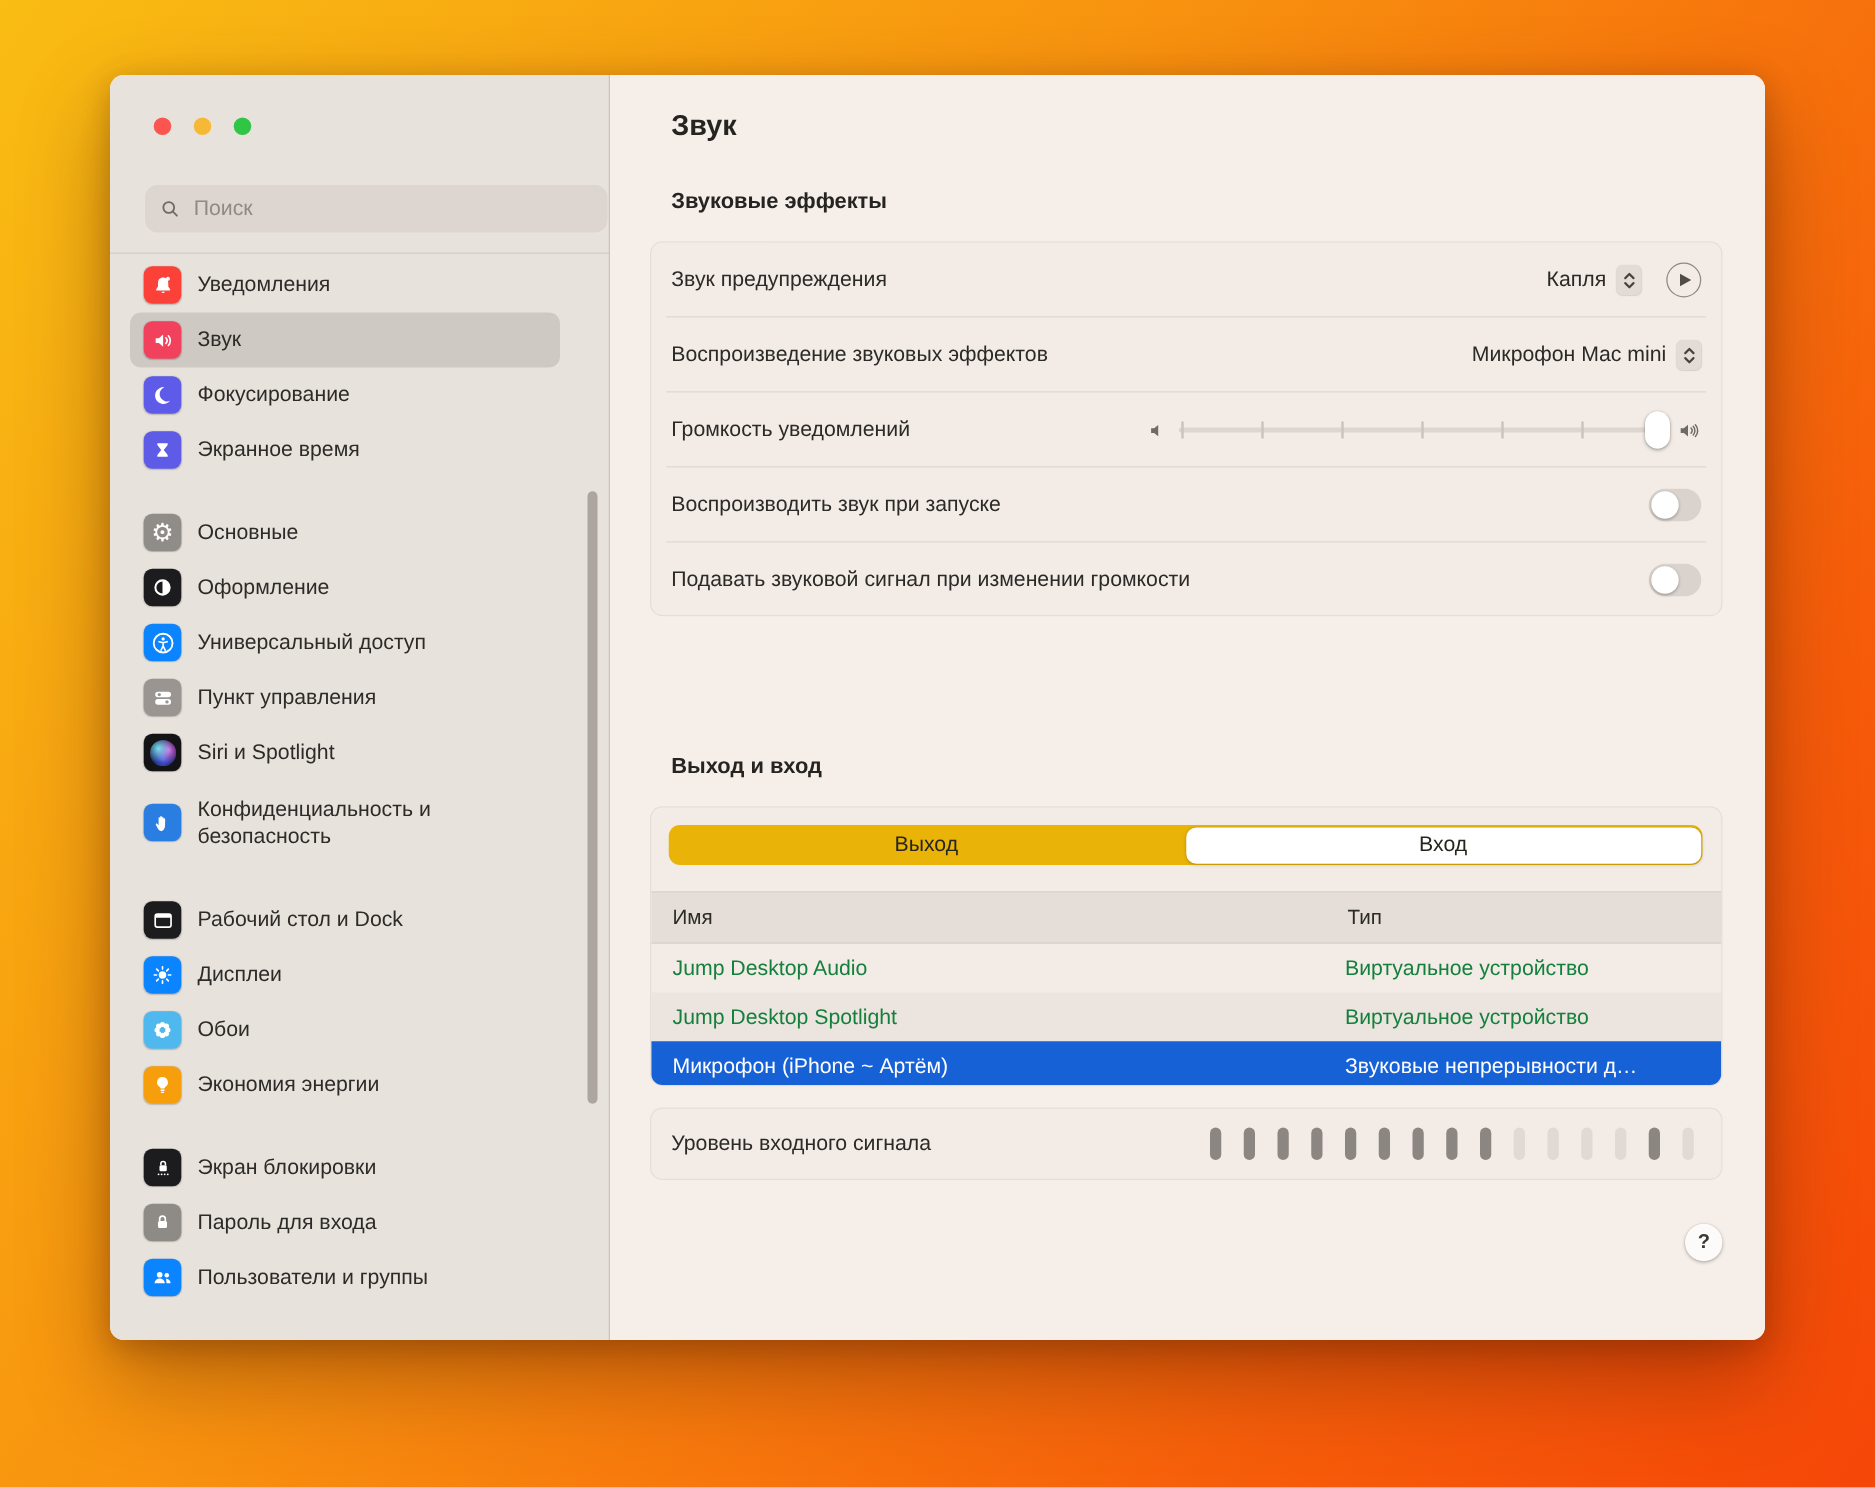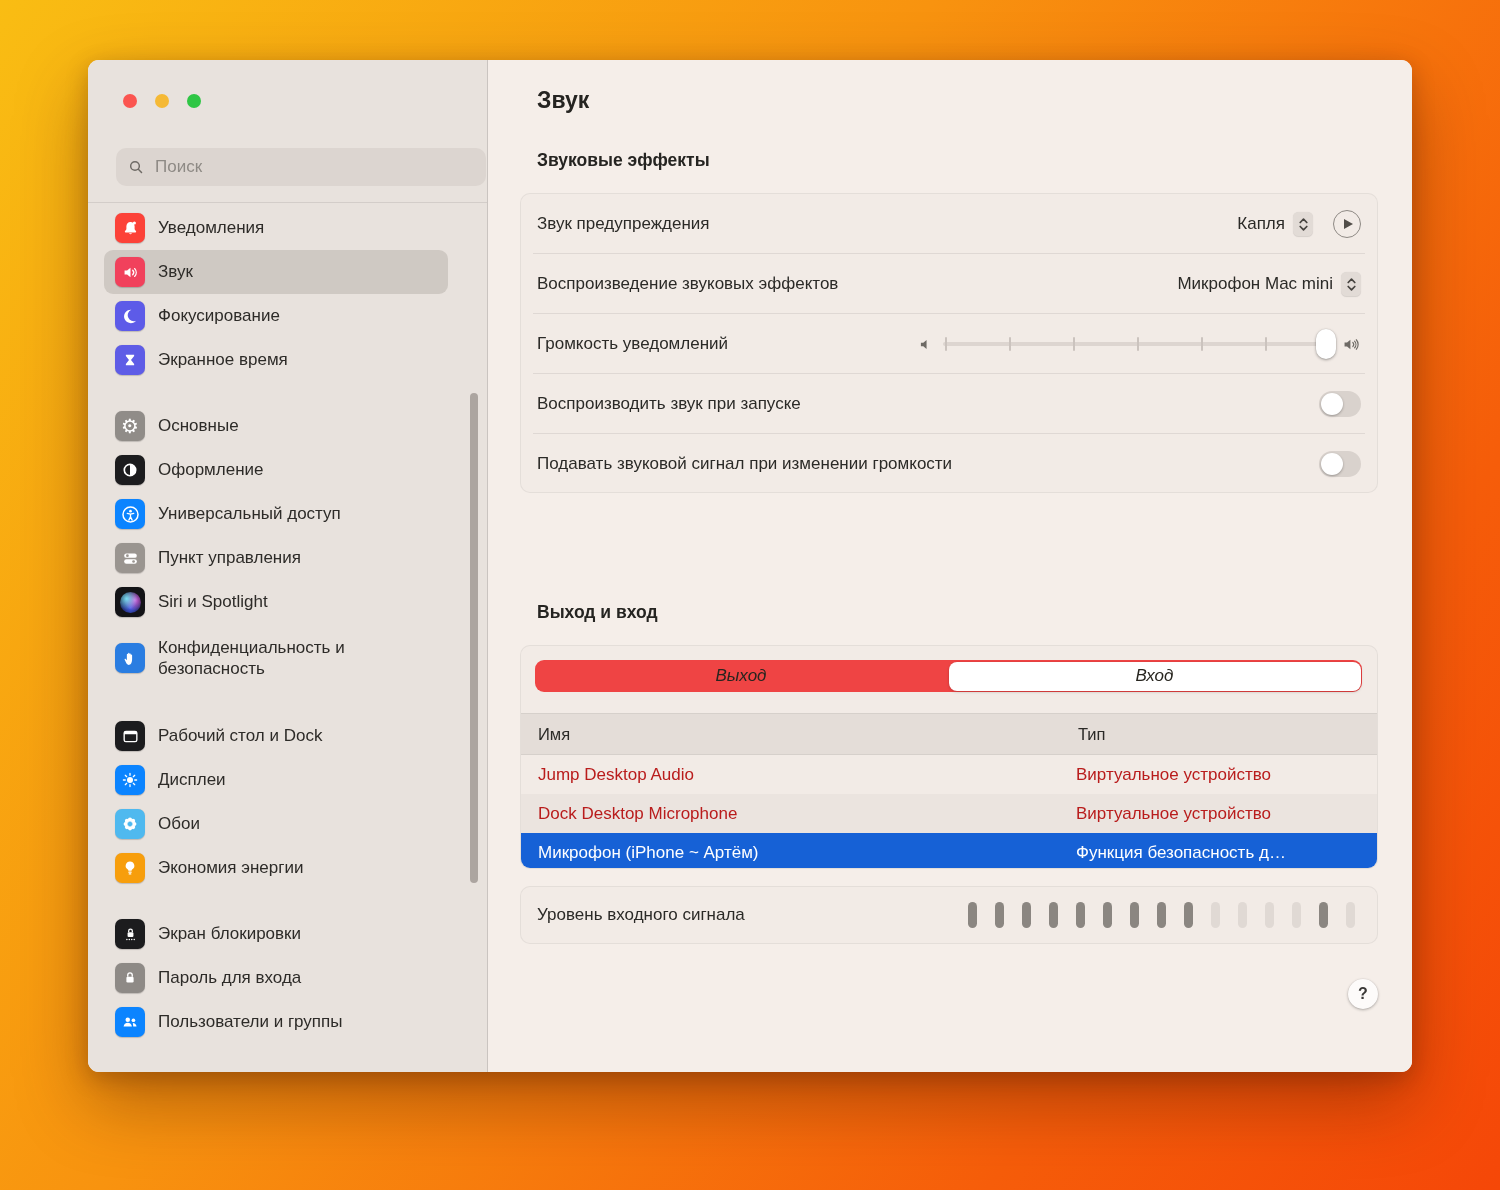--- a/index.html
+++ b/index.html
@@ -76,29 +76,29 @@
   .thumb{position:absolute;right:-3px;top:50%;transform:translateY(-50%);width:20px;height:30px;border-radius:10px;
          background:#FFFFFF;box-shadow:0 1px 3px rgba(0,0,0,.35),0 0 0 .5px rgba(0,0,0,.06);}
   
   .toggle{width:42px;height:26px;border-radius:13px;background:#D9D2CD;position:relative;flex:none;}
   .toggle::after{content:"";position:absolute;left:2px;top:2px;width:22px;height:22px;border-radius:50%;background:#fff;
                  box-shadow:0 1px 2.5px rgba(0,0,0,.3);}
   .toggle.on{background:#2E70F5;}
   .toggle.on::after{left:18px;}
   
   .card2{top:585px;height:224px;padding:0;overflow:hidden;}
-  .segmented{margin:14px 15px 0 14px;height:32px;border-radius:9px;background:#ef4444;display:flex;position:relative;font-style:italic;}
+  .segmented{margin:14px 15px 0 14px;height:32px;border-radius:9px;background:#eab308;display:flex;position:relative;}
   .seg{flex:1;display:flex;align-items:center;justify-content:center;font-size:17px;color:#27251F;border-radius:8px;}
   .seg.sel{background:#FFFFFF;margin:1.5px;box-shadow:0 1px 3px rgba(0,0,0,.18),0 0 0 .5px rgba(0,0,0,.04);}
   .tbl-head{margin-top:21px;height:40px;background:#E4DDD8;display:flex;align-items:center;position:relative;
             border-top:1px solid rgba(0,0,0,.06);border-bottom:1px solid rgba(0,0,0,.06);
             font-size:16.5px;color:#2B2A27;}
   .col-name{padding-left:17px;}
   .col-type{position:absolute;left:557px;}
-  .tbl-row{height:39px;display:flex;align-items:center;position:relative;font-size:17px;color:#b91c1c;}
+  .tbl-row{height:39px;display:flex;align-items:center;position:relative;font-size:17px;color:#15803d;}
   .tbl-row.alt{background:#EBE4DF;}
   .tbl-row.selected{background:#1661D6;color:#FFFFFF;border-radius:0 0 9px 9px;}
   .cell-name{padding-left:17px;white-space:nowrap;}
   .cell-type{position:absolute;left:555px;white-space:nowrap;overflow:hidden;max-width:288px;text-overflow:ellipsis;}
   
   .card3{top:826px;height:58px;display:flex;align-items:center;justify-content:space-between;padding:0 22px 0 16px;}
   .meter{display:flex;gap:18px;}
   .segm{width:9px;height:26px;border-radius:5px;background:#E0D9D4;}
   .segm.filled{background:#8B8681;}
   .helpbtn{position:absolute;right:34px;top:919px;width:30px;height:30px;border-radius:50%;background:#FDFBFA;
@@ -399,26 +399,26 @@
       </div>
       <div class="tbl-head">
         <span class="col-name">Имя</span>
         <span class="col-type">Тип</span>
       </div>
       <div class="tbl-row">
         <span class="cell-name">Jump Desktop Audio</span>
         <span class="cell-type">Виртуальное устройство</span>
       </div>
       <div class="tbl-row alt">
-        <span class="cell-name">Dock Desktop Microphone</span>
+        <span class="cell-name">Jump Desktop Spotlight</span>
         <span class="cell-type">Виртуальное устройство</span>
       </div>
       <div class="tbl-row selected">
         <span class="cell-name">Микрофон (iPhone ~ Артём)</span>
-        <span class="cell-type">Функция безопасность д…</span>
+        <span class="cell-type">Звуковые непрерывности д…</span>
       </div>
     </div>
 
     <div class="card card3">
       <span class="row-label">Уровень входного сигнала</span>
       <span class="meter">
           <span class="segm filled"></span>
           <span class="segm filled"></span>
           <span class="segm filled"></span>
           <span class="segm filled"></span>

